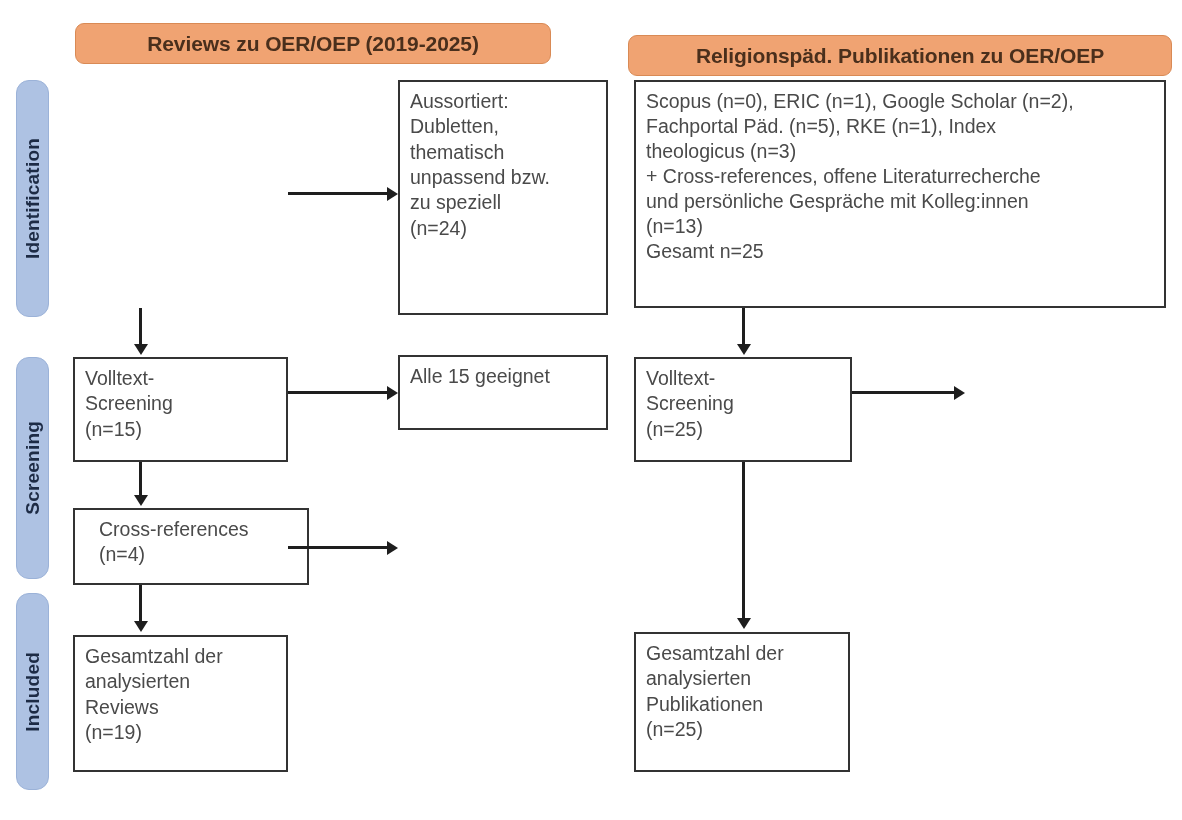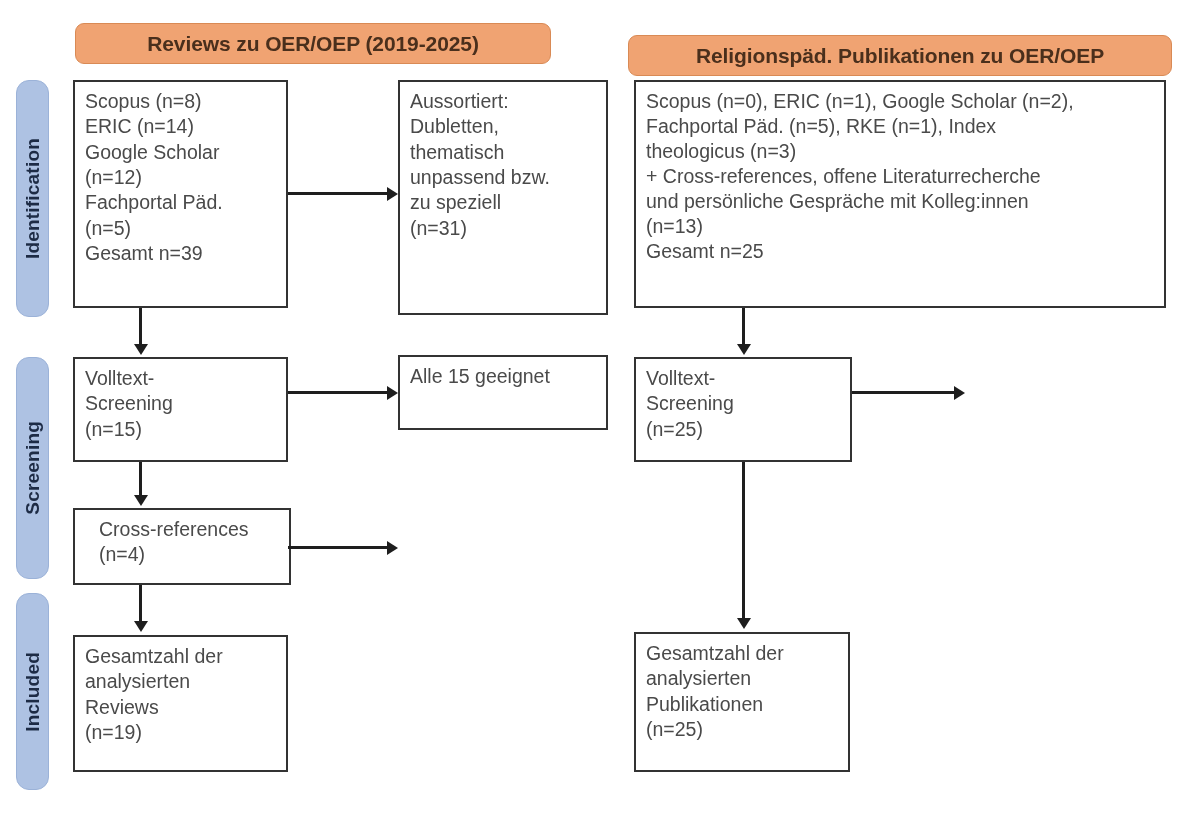--- a/index.html
+++ b/index.html
@@ -112,54 +112,47 @@
   </div>
 
   <div class="stage-tab" style="left:16px; top:357px; width:33px; height:222px;">
     <span class="vert">Screening</span>
   </div>
 
   <div class="stage-tab" style="left:16px; top:593px; width:33px; height:197px;">
     <span class="vert">Included</span>
   </div>
 
-  <div class="box" style="left:73px; top:80px; width:215px; height:228px;">Scopus (n=8)
-ERIC (n=14)
-Google Scholar
-(n=12)
-Fachportal Päd.
-(n=5)
-Gesamt n=39</div>
 
   <div class="box" style="left:398px; top:80px; width:210px; height:235px;">Aussortiert:
 Dubletten,
 thematisch
 unpassend bzw.
 zu speziell
-(n=31)</div>
+(n=24)</div>
 
   <div class="hline" style="left:288px; top:192px; width:100px;"></div>
   <div class="arrow-right" style="left:387px; top:186.5px;"></div>
 
   <div class="vline" style="left:139px; top:308px; height:38px;"></div>
   <div class="arrow-down" style="left:133.5px; top:344px;"></div>
 
   <div class="box" style="left:73px; top:357px; width:215px; height:105px;">Volltext-
 Screening
 (n=15)</div>
 
   <div class="box" style="left:398px; top:355px; width:210px; height:75px;">Alle 15 geeignet</div>
 
   <div class="hline" style="left:288px; top:391px; width:100px;"></div>
   <div class="arrow-right" style="left:387px; top:385.5px;"></div>
 
   <div class="vline" style="left:139px; top:462px; height:35px;"></div>
   <div class="arrow-down" style="left:133.5px; top:495px;"></div>
 
-  <div class="box" style="left:73px; top:508px; width:218px; height:77px;padding-left:24px;">Cross-references
+  <div class="box" style="left:73px; top:508px; width:236px; height:77px;padding-left:24px;">Cross-references
 (n=4)</div>
 
 
   <div class="hline" style="left:288px; top:546px; width:100px;"></div>
   <div class="arrow-right" style="left:387px; top:540.5px;"></div>
 
   <div class="vline" style="left:139px; top:585px; height:38px;"></div>
   <div class="arrow-down" style="left:133.5px; top:621px;"></div>
 
   <div class="box" style="left:73px; top:635px; width:215px; height:137px;">Gesamtzahl der

